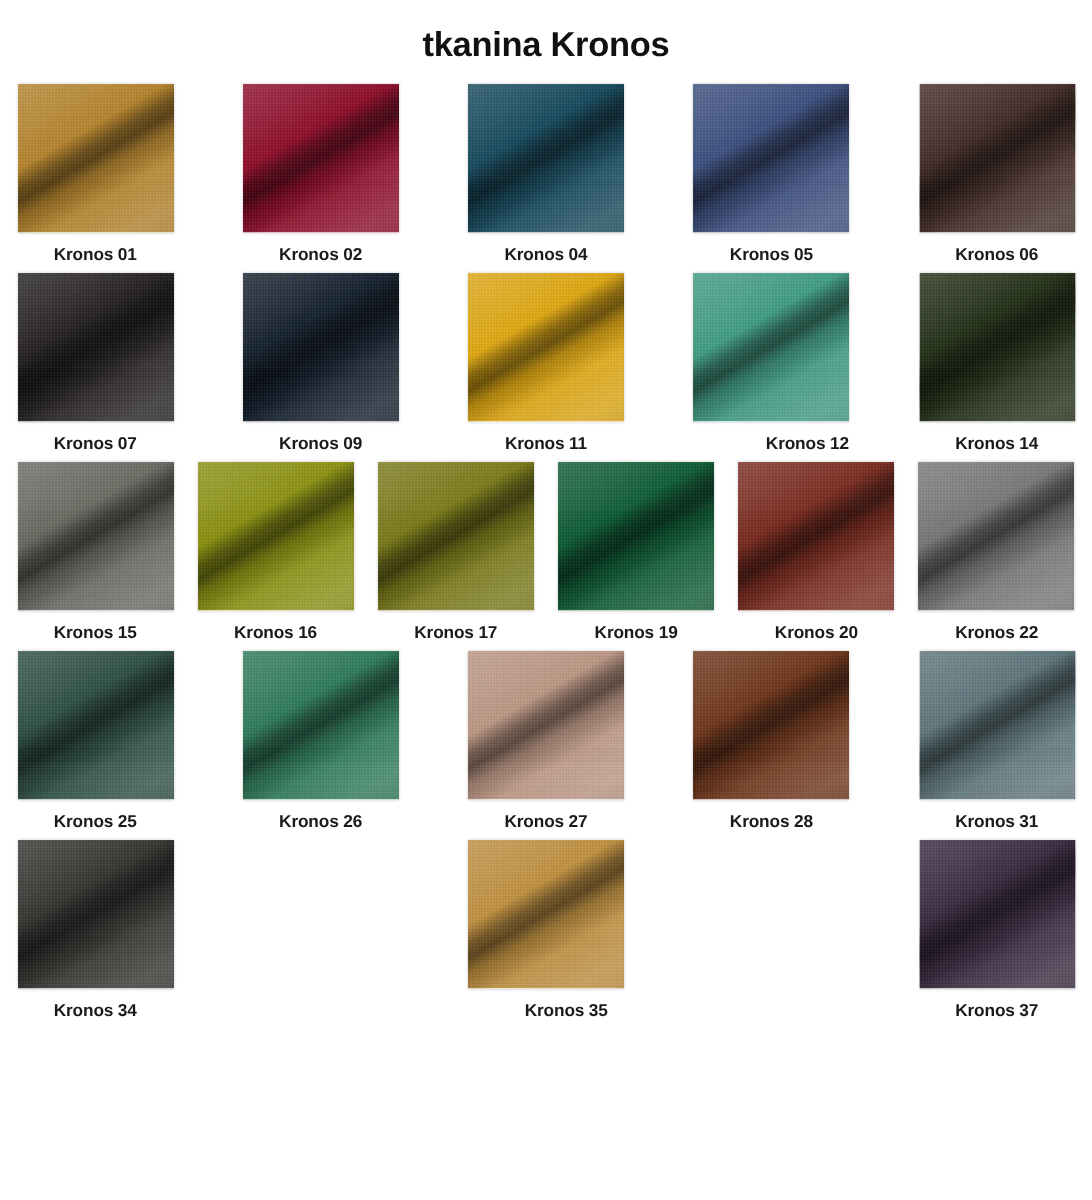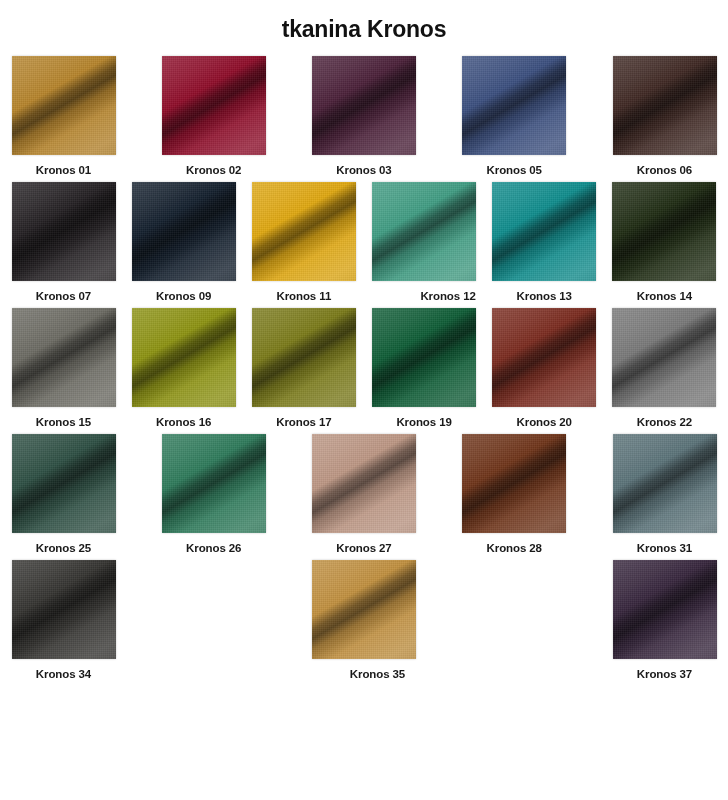--- a/index.html
+++ b/index.html
@@ -147,27 +147,27 @@
               <div class="fold"></div>
               <div class="sheen"></div>
               <div class="weave"></div>
             </div>
           </div>
           <div class="swatch-label" style="color: rgb(26, 26, 26);">Kronos 02</div>
         </div>
         <div class="swatch-cell">
           <div class="swatch-tile">
             <div class="fabric">
-              <div class="base" style="background: rgb(74, 31, 56);"></div>
-              <div class="fold"></div>
-              <div class="sheen"></div>
-              <div class="weave"></div>
-            </div>
-          </div>
-          <div class="swatch-label" style="color: rgb(26, 26, 26);">Kronos 03</div>
+              <div class="base" style="background: rgb(20, 72, 92);"></div>
+              <div class="fold"></div>
+              <div class="sheen"></div>
+              <div class="weave"></div>
+            </div>
+          </div>
+          <div class="swatch-label" style="color: rgb(26, 26, 26);">Kronos 04</div>
         </div>
         <div class="swatch-cell">
           <div class="swatch-tile">
             <div class="fabric">
               <div class="base" style="background: rgb(58, 78, 126);"></div>
               <div class="fold"></div>
               <div class="sheen"></div>
               <div class="weave"></div>
             </div>
           </div>
@@ -226,31 +226,20 @@
               <div class="fold"></div>
               <div class="sheen"></div>
               <div class="weave"></div>
             </div>
           </div>
           <div class="swatch-label" style="color: rgb(26, 26, 26); margin-left: 48px;">Kronos 12</div>
         </div>
         <div class="swatch-cell">
           <div class="swatch-tile">
             <div class="fabric">
-              <div class="base" style="background: rgb(14, 140, 140);"></div>
-              <div class="fold"></div>
-              <div class="sheen"></div>
-              <div class="weave"></div>
-            </div>
-          </div>
-          <div class="swatch-label" style="color: rgb(26, 26, 26);">Kronos 13</div>
-        </div>
-        <div class="swatch-cell">
-          <div class="swatch-tile">
-            <div class="fabric">
               <div class="base" style="background: rgb(30, 43, 18);"></div>
               <div class="fold"></div>
               <div class="sheen"></div>
               <div class="weave"></div>
             </div>
           </div>
           <div class="swatch-label" style="color: rgb(26, 26, 26);">Kronos 14</div>
         </div>
       </div>
       <div class="swatch-row">

